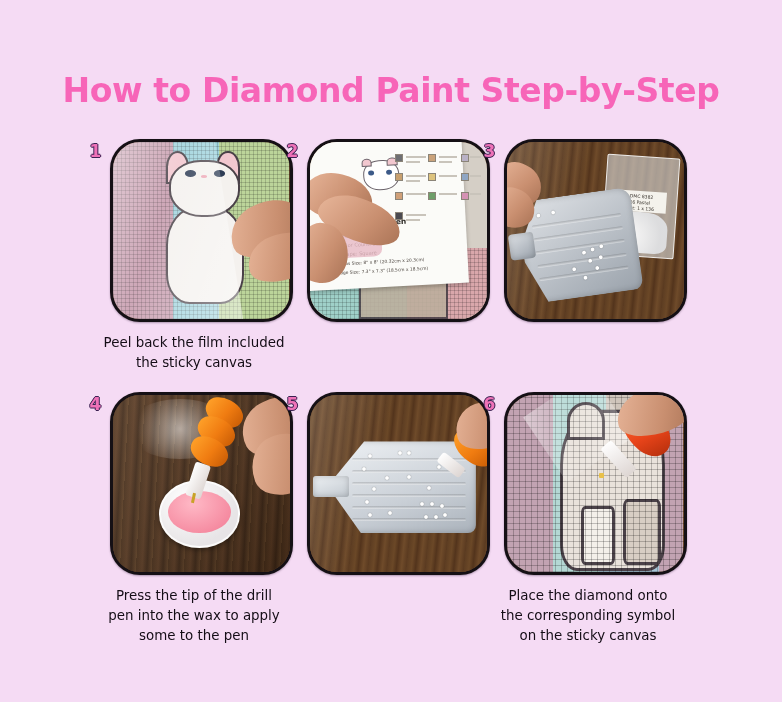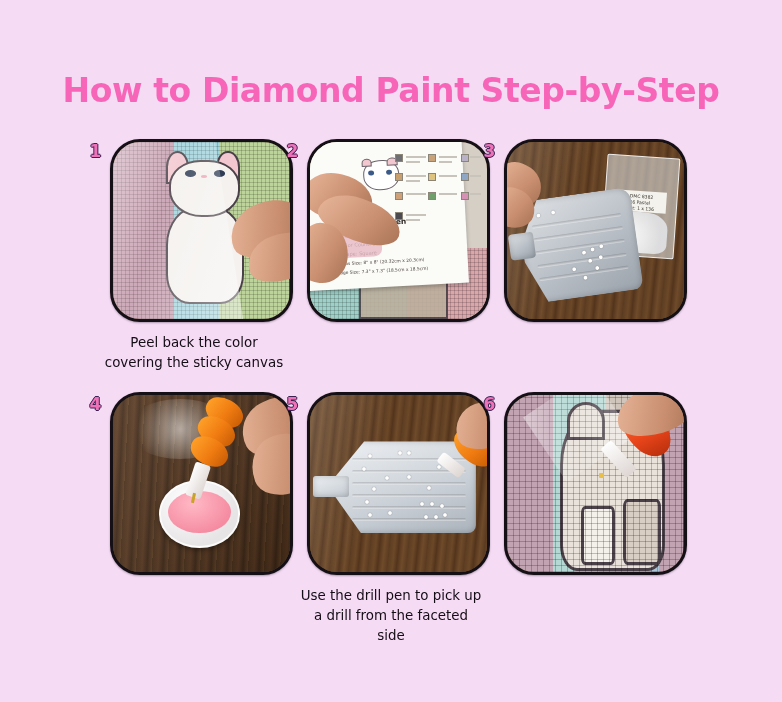--- a/index.html
+++ b/index.html
@@ -218,21 +218,21 @@
             <div class="cat-head">
               <div class="cat-eye" style="left:20%;"></div>
               <div class="cat-eye" style="right:20%;"></div>
               <div class="cat-nose"></div>
             </div>
           </div>
           <div class="film" style="left:-6%;top:-10%;width:72%;height:125%;transform:rotate(-9deg);"></div>
           <div class="finger" style="right:-10%;top:34%;width:44%;height:30%;transform:rotate(-22deg);"></div>
           <div class="finger" style="right:-16%;top:52%;width:40%;height:26%;transform:rotate(-18deg);"></div>
         </div>
-        <div class="caption">Peel back the color covering the sticky canvas</div>
+        <div class="caption">Peel back the film included the sticky canvas</div>
       </div>
 
       <div class="cell">
         <div class="numwrap">
             <div class="stepnum">2</div>
           </div>
         <div class="photo">
           <div class="fill" style="background:#d5cfc6;"></div>
 
           <div style="position:absolute;left:0;bottom:0;width:100%;height:40%;background:linear-gradient(90deg,#9fd0c8 0 55%,#d9a7ab 55% 100%);"></div>
@@ -348,20 +348,21 @@
             <div class="wax" style="left:10%;top:14%;width:80%;height:66%;"></div>
           </div>
           <div class="pen-orange" style="left:52%;top:2%;width:22%;height:15%;transform:rotate(28deg);"></div>
           <div class="pen-orange" style="left:48%;top:13%;width:22%;height:15%;transform:rotate(28deg);"></div>
           <div class="pen-orange" style="left:44%;top:24%;width:22%;height:15%;transform:rotate(28deg);"></div>
           <div class="pen-tip" style="left:44%;top:38%;width:9%;height:20%;transform:rotate(18deg);"></div>
           <div style="position:absolute;left:45%;top:55%;width:3px;height:10px;background:#c9a227;transform:rotate(12deg);"></div>
           <div class="finger" style="right:-12%;top:2%;width:40%;height:30%;transform:rotate(-28deg);"></div>
           <div class="finger" style="right:-16%;top:22%;width:38%;height:34%;transform:rotate(-20deg);"></div>
         </div>
+        <div class="caption">Press the tip of the drill pen into the wax to apply some to the pen</div>
       </div>
 
       <div class="cell">
         <div class="numwrap">
             <div class="stepnum">5</div>
           </div>
         <div class="photo">
           <div class="wood fill"></div>
           <div style="position:absolute;left:2%;top:26%;width:92%;height:52%;">
             <div class="tray" style="left:12%;top:0;width:88%;height:100%;border-radius:8px;
@@ -391,21 +392,20 @@
             <div class="drill" style="left:34%;top:78%;"></div>
             <div class="drill" style="left:46%;top:76%;"></div>
             <div class="drill" style="left:68%;top:80%;"></div>
             <div class="drill" style="left:74%;top:80%;"></div>
             <div class="drill" style="left:80%;top:78%;"></div>
           </div>
           <div class="pen-orange" style="right:-6%;top:22%;width:26%;height:16%;transform:rotate(40deg);"></div>
           <div class="pen-tip" style="right:12%;top:36%;width:16%;height:7%;transform:rotate(38deg);"></div>
           <div class="finger" style="right:-16%;top:4%;width:34%;height:26%;transform:rotate(-18deg);"></div>
         </div>
-        <div class="caption">Use the drill pen to pick up a drill from the faceted side</div>
       </div>
 
       <div class="cell">
         <div class="numwrap">
             <div class="stepnum">6</div>
           </div>
         <div class="photo">
           <div style="position:absolute;left:0;top:0;width:26%;height:100%;background:#c2a3b2;"></div>
           <div style="position:absolute;left:26%;top:0;width:30%;height:100%;background:#b4d8d4;"></div>
           <div style="position:absolute;left:56%;top:0;width:24%;height:100%;background:#cfc5bb;"></div>
@@ -420,17 +420,18 @@
             border:3px solid #4a4148;border-radius:12%;"></div>
           <div style="position:absolute;left:66%;bottom:4%;width:18%;height:34%;background:#d8cec4;
             border:3px solid #4a4148;border-radius:12%;"></div>
           <div class="meshfine fill"></div>
           <div class="film" style="left:18%;top:-4%;width:46%;height:44%;transform:rotate(-34deg);opacity:.7;"></div>
           <div class="pen-orange" style="right:4%;top:8%;width:34%;height:22%;transform:rotate(52deg);background:linear-gradient(100deg,#ff7a3c,#e8441a 60%,#b52f0c);"></div>
           <div class="pen-tip" style="right:26%;top:32%;width:22%;height:8%;transform:rotate(48deg);"></div>
           <div style="position:absolute;left:52%;top:44%;width:5px;height:5px;background:#e8c049;border-radius:1px;"></div>
           <div class="finger" style="right:-6%;top:-4%;width:44%;height:26%;transform:rotate(-16deg);"></div>
         </div>
+        <div class="caption">Place the diamond onto the corresponding symbol on the sticky canvas</div>
       </div>
     </div>
 
   </div>
 </div>
 
 </body></html>

